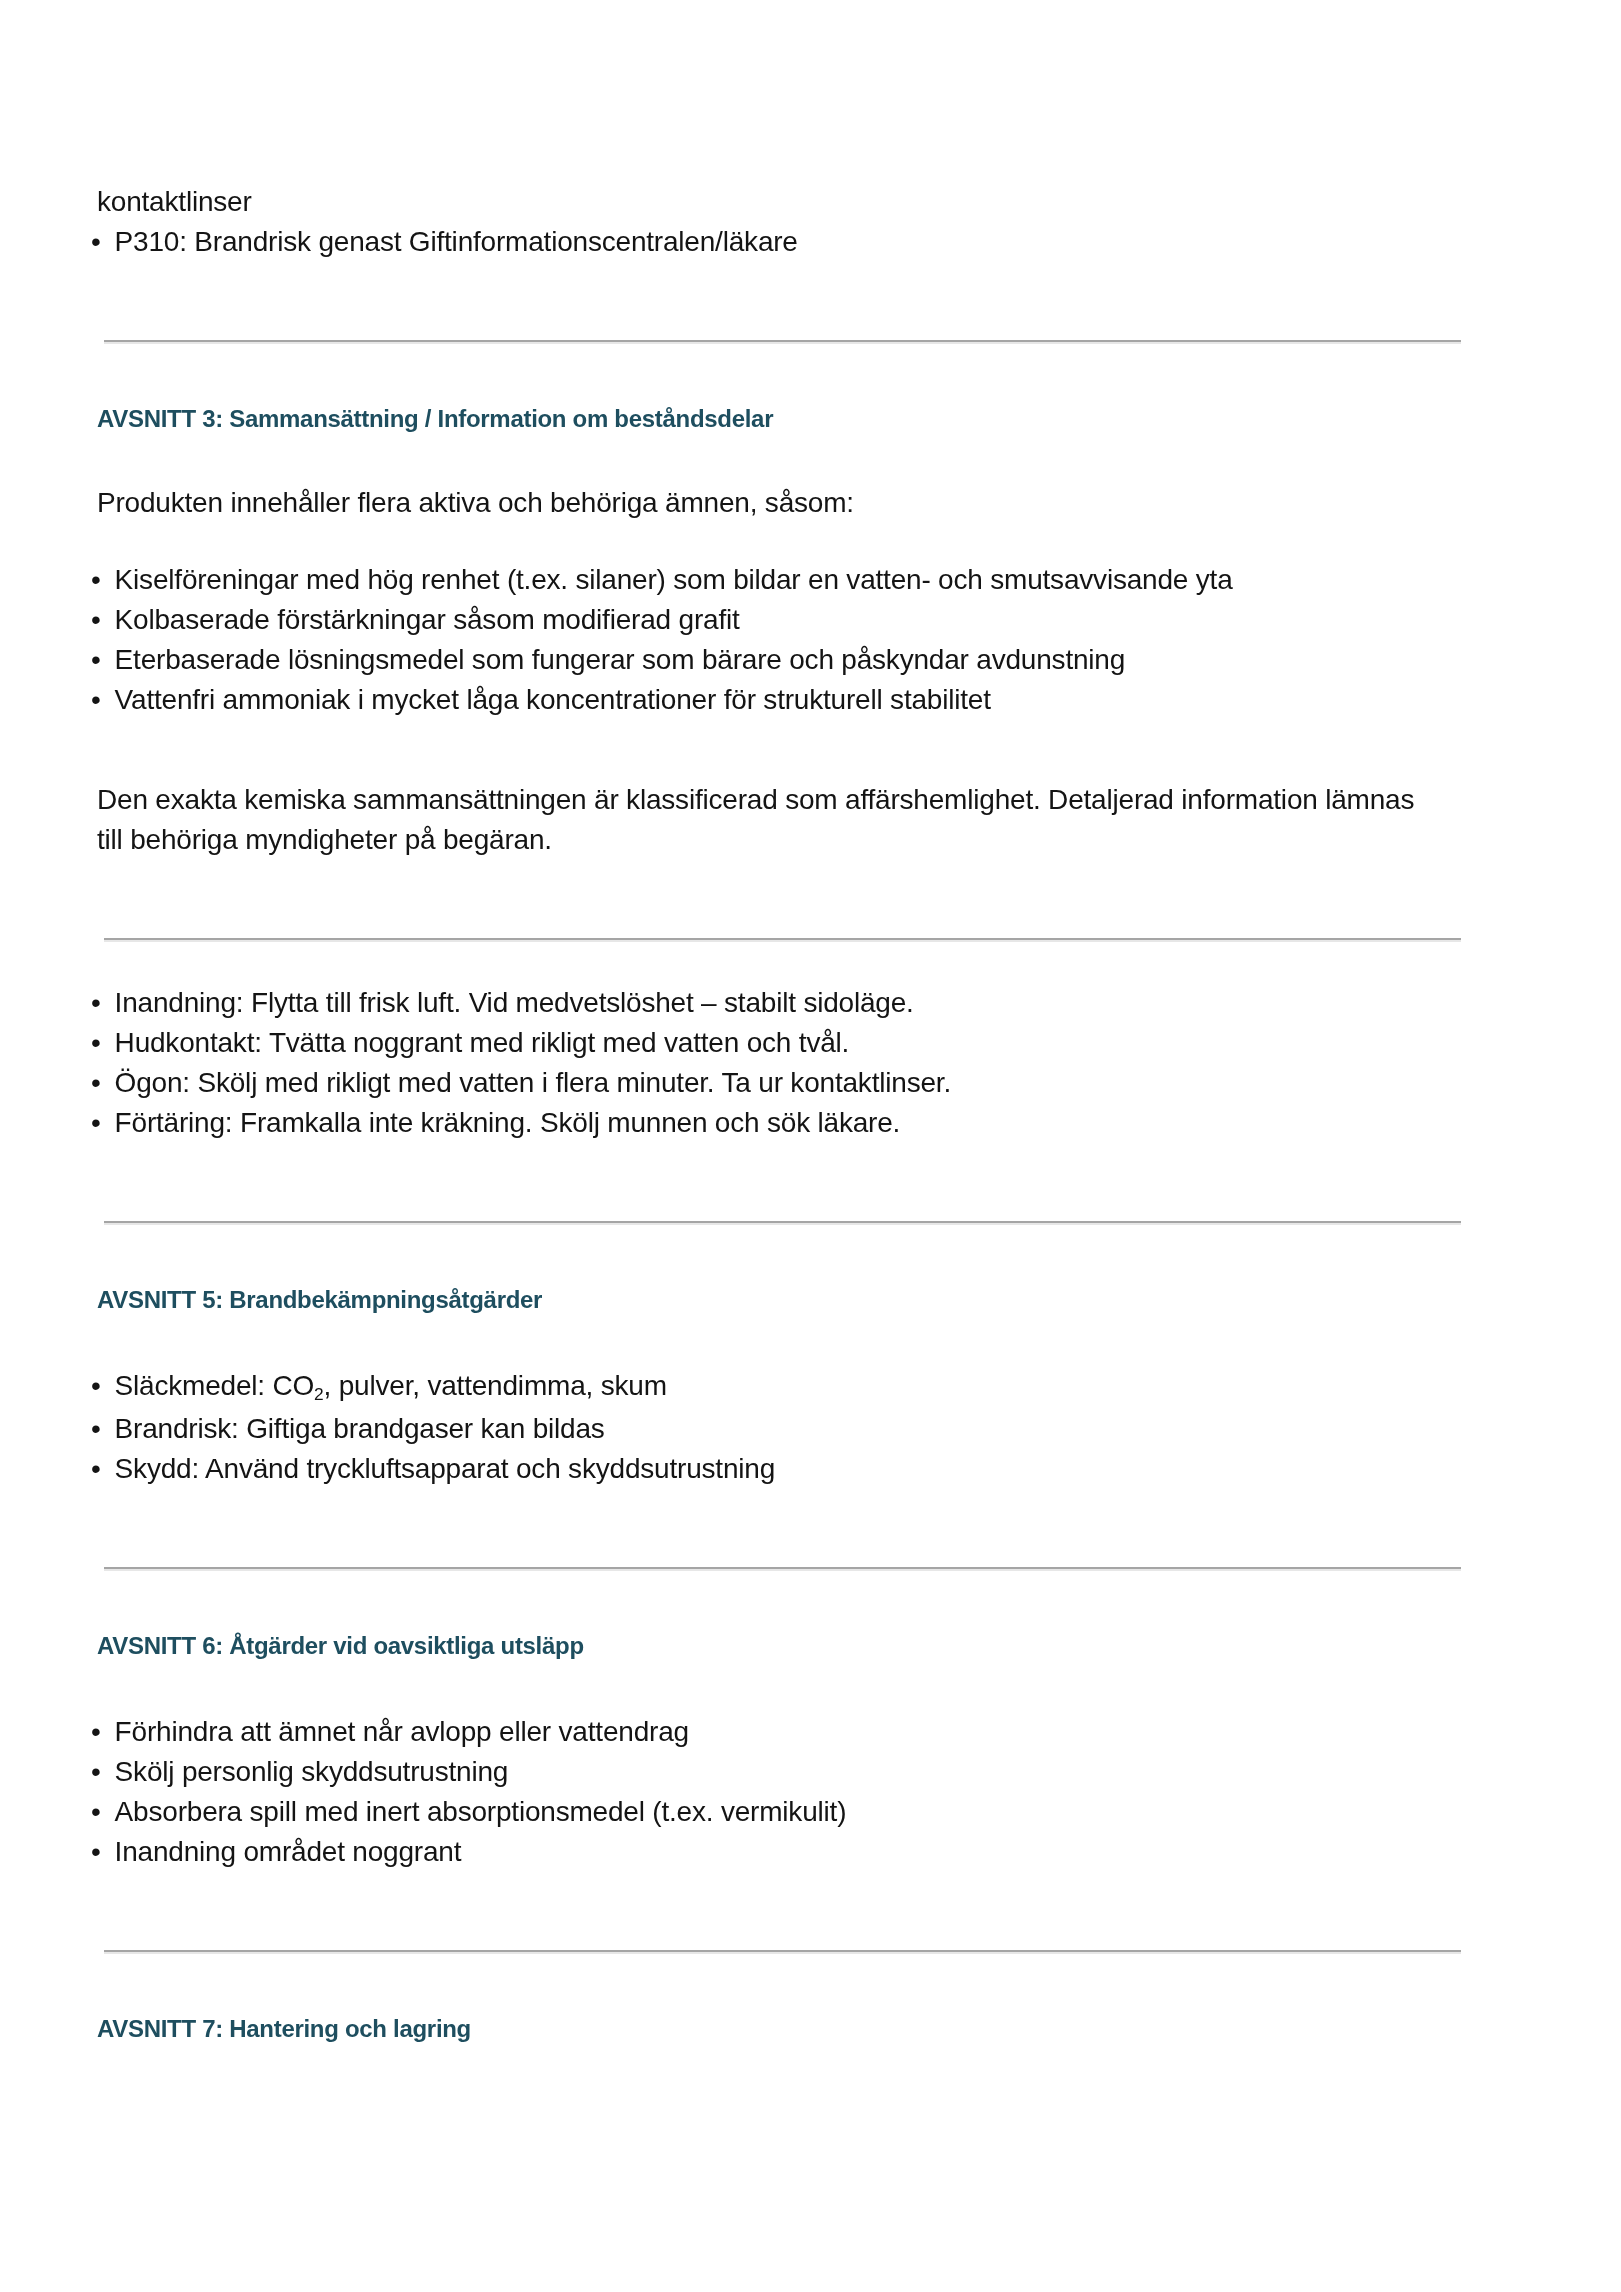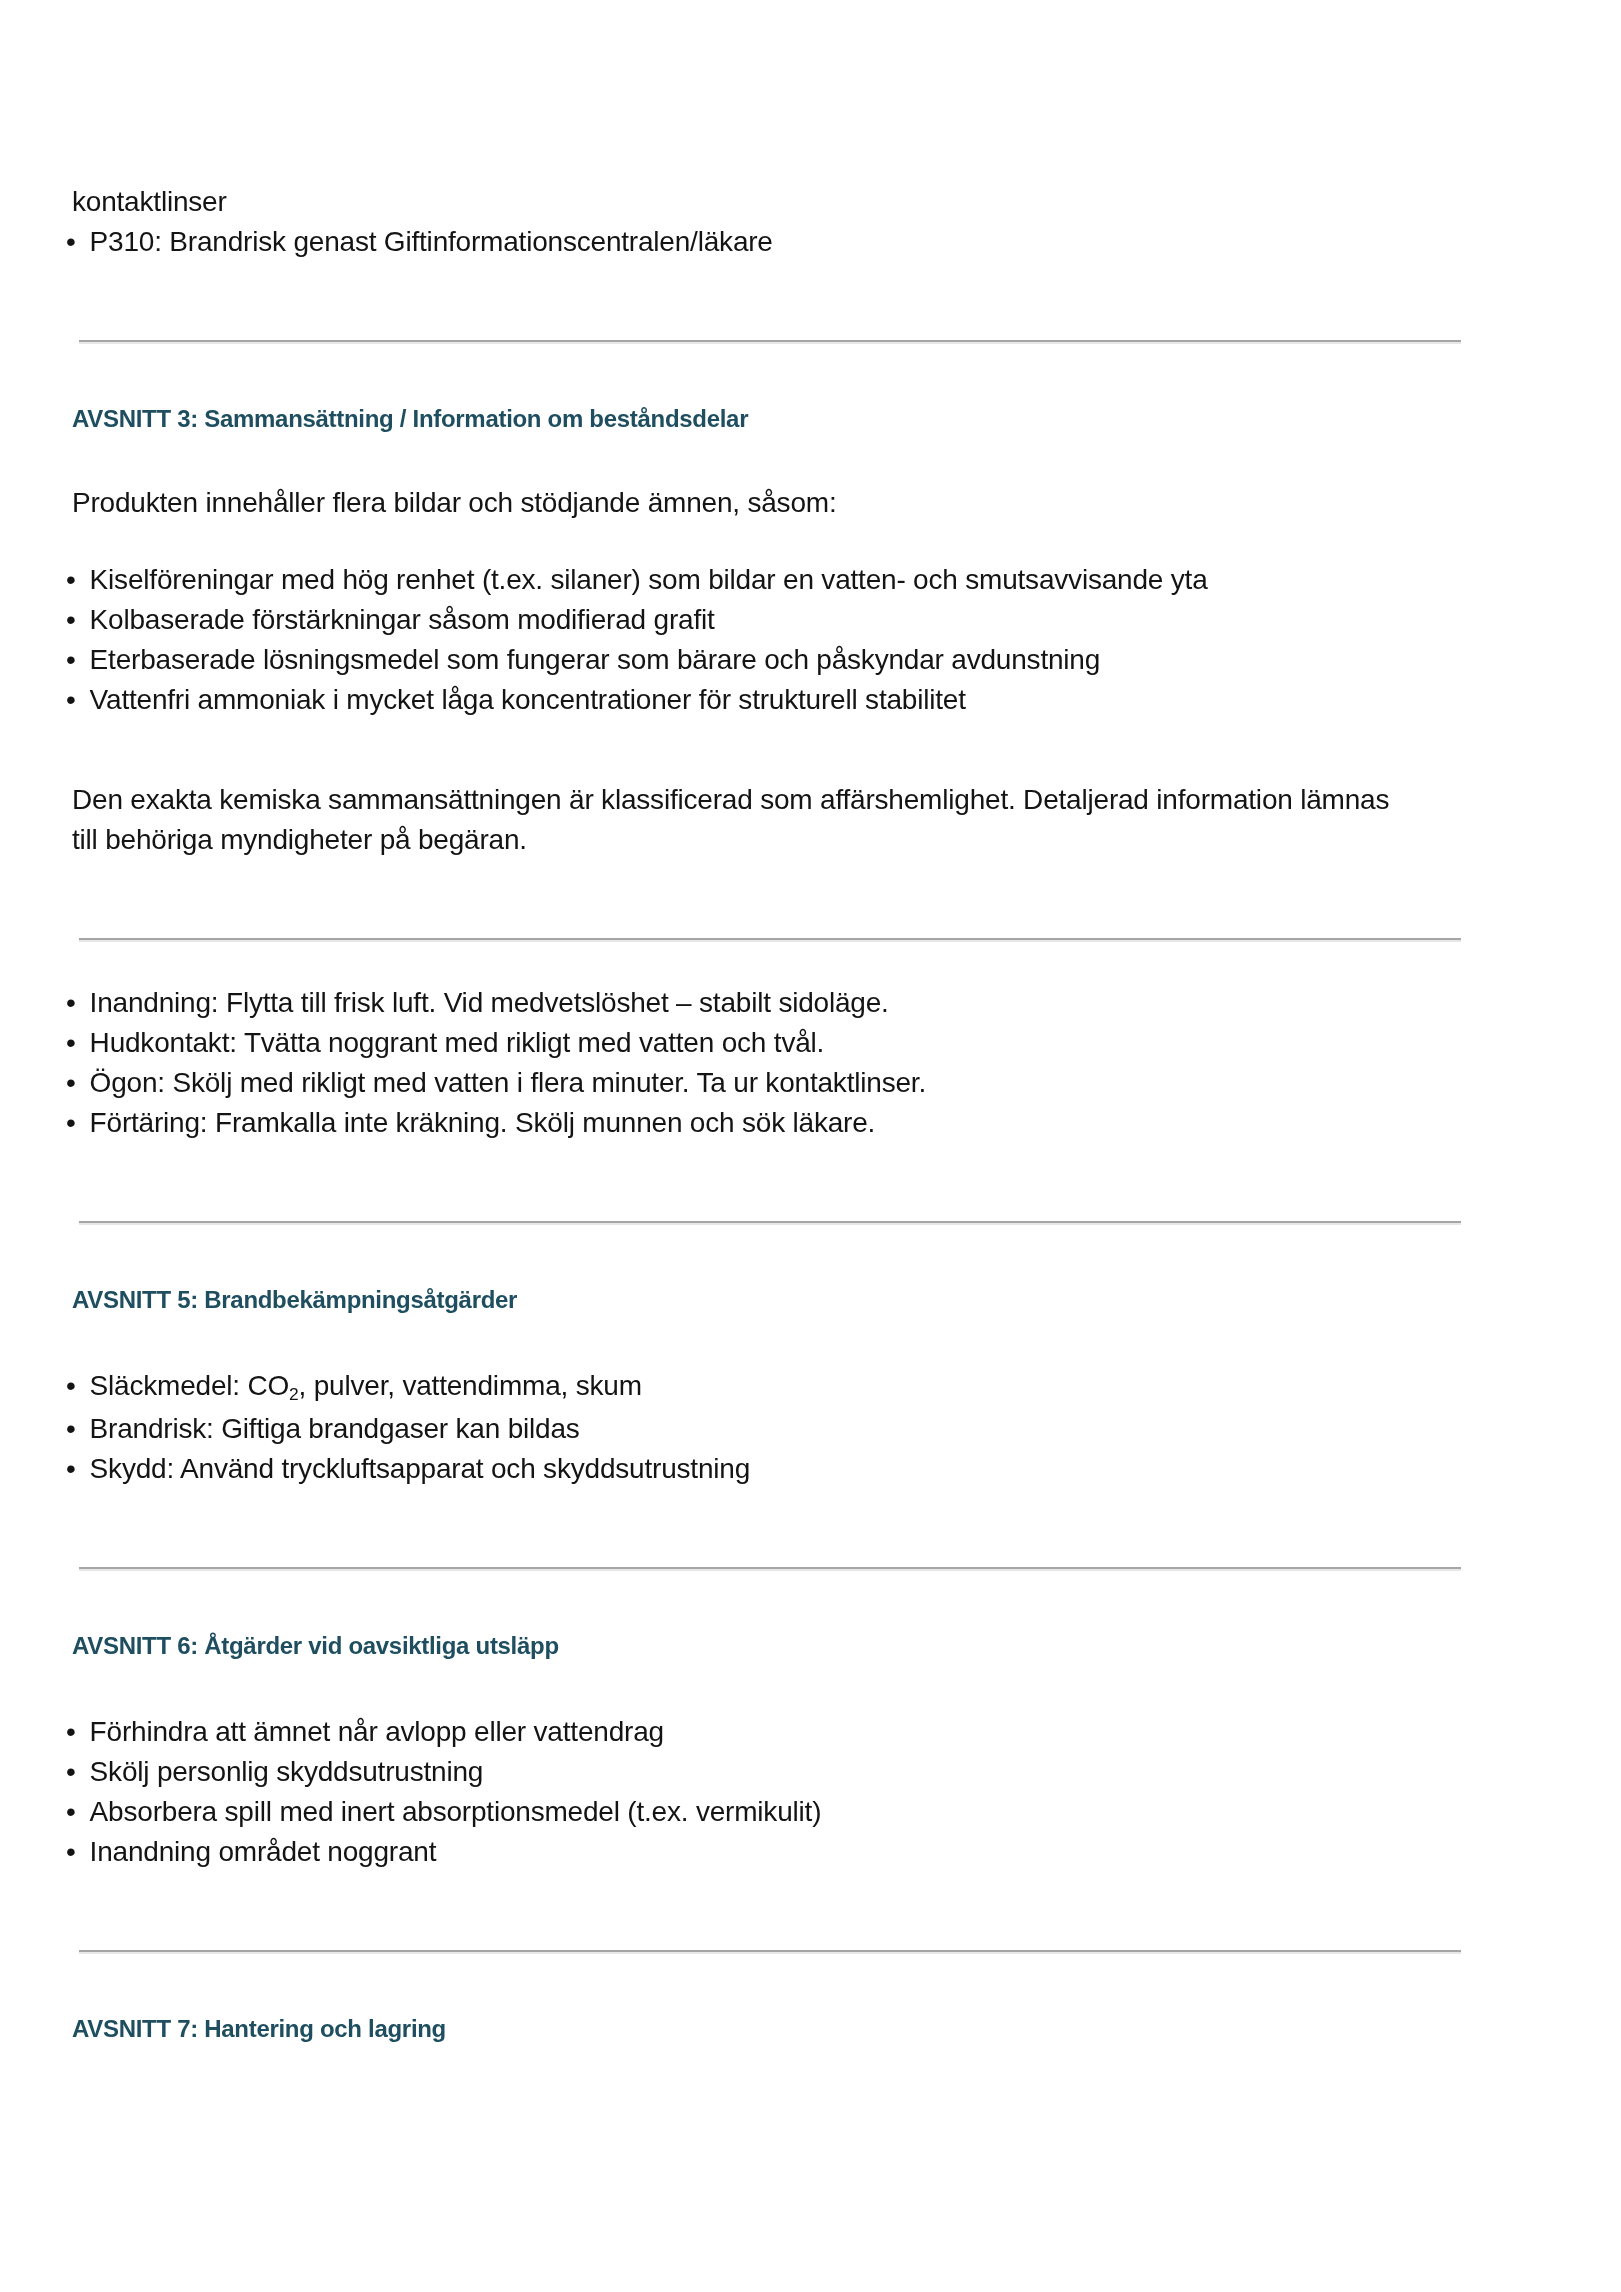--- a/index.html
+++ b/index.html
@@ -8,21 +8,21 @@
     width: 1621px;
     height: 2293px;
     font-family: "Liberation Sans", "DejaVu Sans", sans-serif;
     color: #141414;
     position: relative;
     overflow: hidden;
   }
   .page {
     width: 1621px;
     height: 2293px;
-    padding: 182px 153px 0 72px;
+    padding: 182px 153px 0 97px;
   }
   .body-text {
     font-size: 28px;
     line-height: 40px;
     letter-spacing: -0.2px;
     color: #141414;
   }
   .bullet-list {
     list-style: none;
     margin-top: 37px;
@@ -70,21 +70,21 @@
   <div class="intro-block body-text">
     <div>kontaktlinser</div>
     <div class="bullet-line">
       <span class="bullet-marker">•</span>
       <span class="bullet-text">P310: Brandrisk genast Giftinformationscentralen/läkare</span>
     </div>
   </div>
 
   <div class="section-divider"></div>
   <h2 class="section-heading">AVSNITT 3: Sammansättning / Information om beståndsdelar</h2>
-  <p class="body-text section-intro">Produkten innehåller flera bildar och stödjande ämnen, såsom:</p>
+  <p class="body-text section-intro">Produkten innehåller flera aktiva och behöriga ämnen, såsom:</p>
   <ul class="bullet-list body-text">
     <li>
       <span class="bullet-marker">•</span>
       <span class="bullet-text">Kiselföreningar med hög renhet (t.ex. silaner) som bildar en vatten- och smutsavvisande yta</span>
     </li>
     <li>
       <span class="bullet-marker">•</span>
       <span class="bullet-text">Kolbaserade förstärkningar såsom modifierad grafit</span>
     </li>
     <li>

